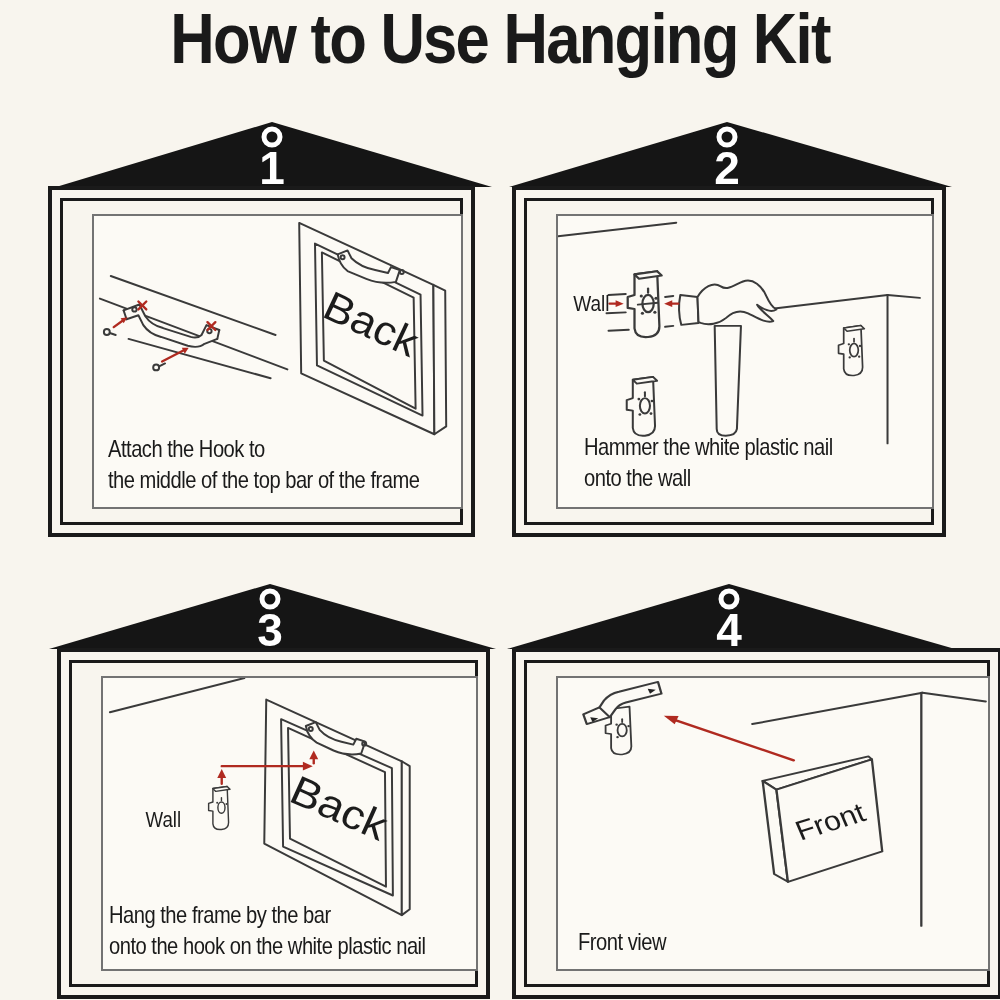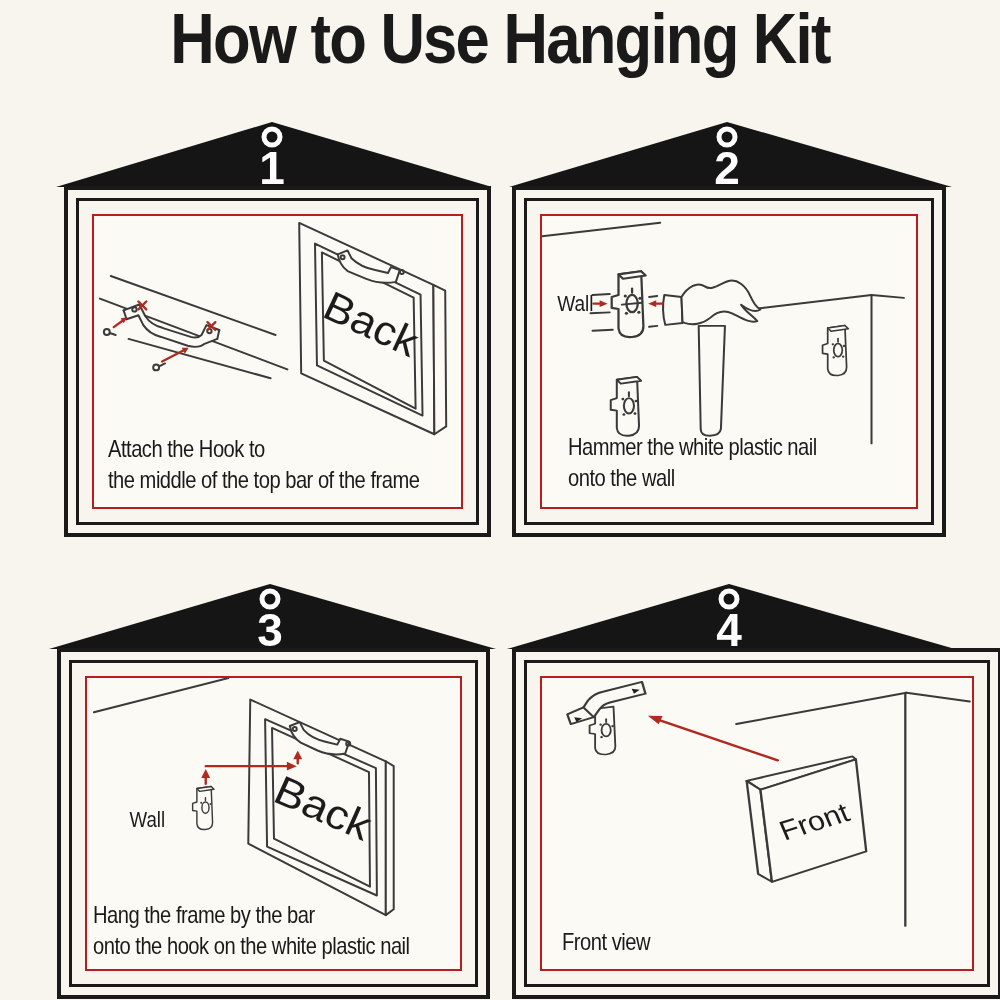--- a/index.html
+++ b/index.html
@@ -35,34 +35,35 @@
     font-weight: 700; font-size: 46px;
     fill: var(--number-color, #ffffff);
     text-anchor: middle;
   }
   .body {
     position: absolute; top: 68px;
     border: 4px solid var(--ink, #1a1a1a);
     padding: 8px;
     background: transparent;
   }
-  #p1 .body { left: 16px; width: 427px; height: 351px; }
+  #p1 .body { left: 0; width: 427px; height: 351px; }
   #p2 .body { left: 9px;  width: 434px; height: 351px; }
   #p3 .body { left: 12px; width: 433px; height: 351px; }
   #p4 .body { left: 9px;  width: 490px; height: 351px; }
   .inner {
     width: 100%; height: 100%;
     border: 3px solid var(--ink, #1a1a1a);
     padding: 13px;
   }
   .content {
     position: relative; width: 100%; height: 100%;
-    border: 2px solid #b91c1c;
+    border: 2px solid #737373;
     background: var(--panel-bg, #fcfaf5);
     overflow: hidden;
+    margin-left: 16px;
   }
   .art { position: absolute; inset: 0; width: 100%; height: 100%; }
   .art .lineart { stroke: var(--line, #3a3a3a); stroke-width: 2; fill: none;
                   stroke-linecap: round; stroke-linejoin: round; }
   .art .filled { fill: var(--panel-bg, #fcfaf5); }
   .art .fillonly { fill: var(--panel-bg, #fcfaf5); stroke: none; }
   .art .redline { stroke: var(--red, #b02a20); stroke-width: 2.4; fill: none; stroke-linecap: round; }
   .art .redfill { fill: var(--red, #b02a20); stroke: none; }
   .art .blkfill { fill: #222; stroke: none; }
   .art .dot { fill: var(--line, #3a3a3a); stroke: none; }

